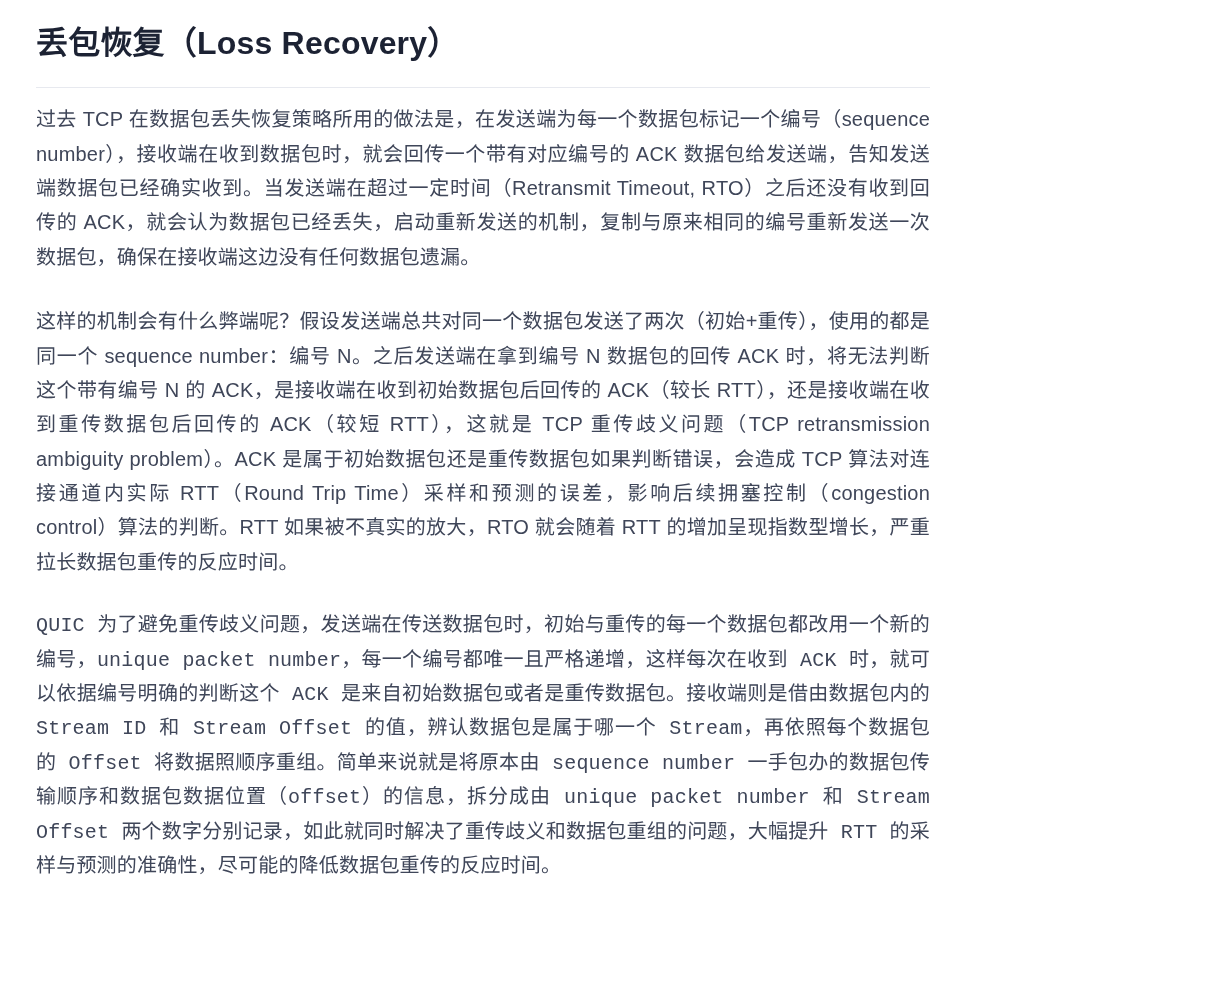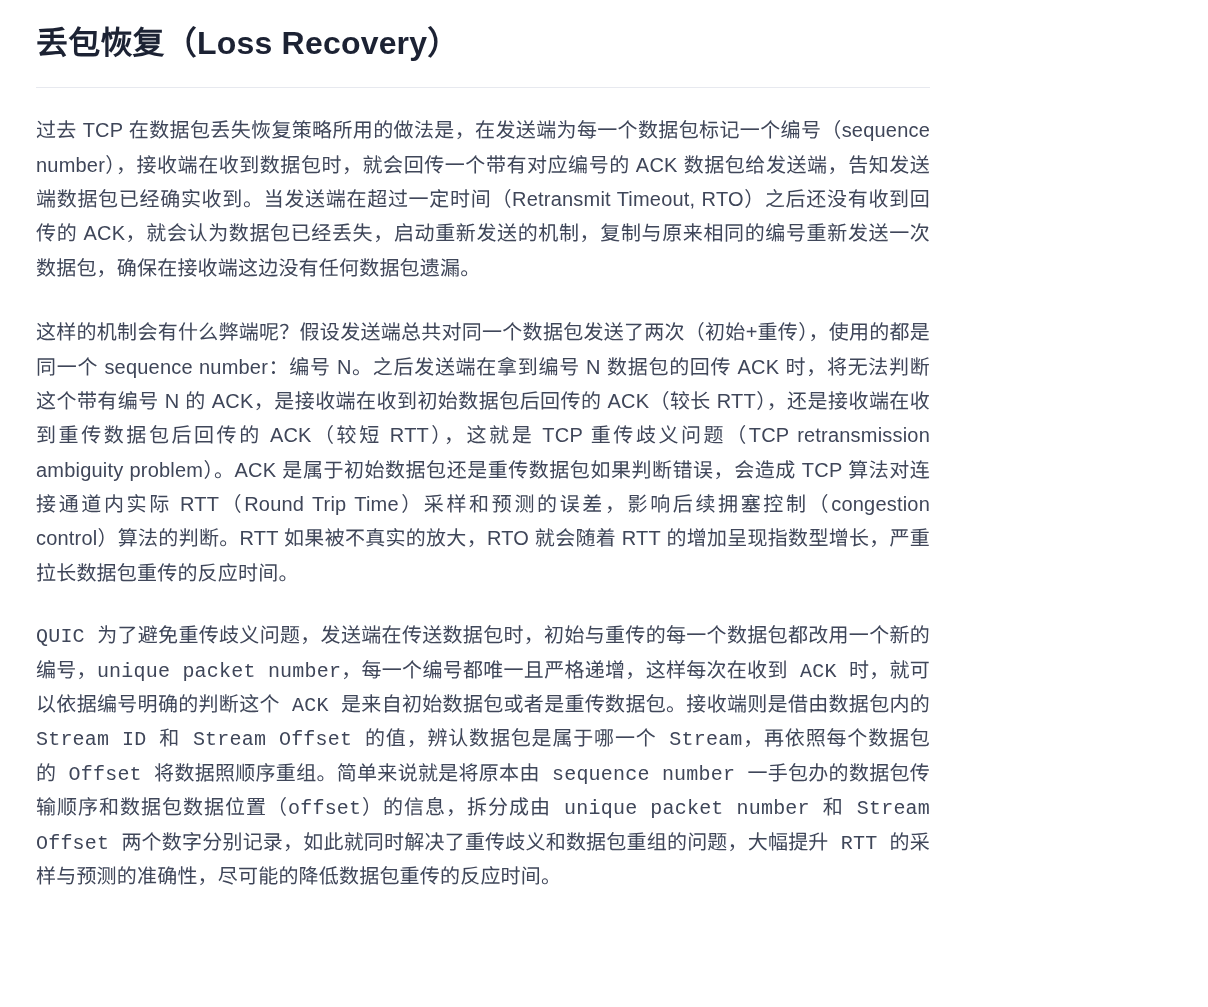--- a/index.html
+++ b/index.html
@@ -27,21 +27,21 @@
     line-height: 1.35;
     font-weight: bold;
     color: #1c2233;
     letter-spacing: 0.2px;
     border-bottom: 1px solid #e7e9ef;
   }
   .article-body {
     padding-top: 14px;
   }
   .article-body p {
-    margin: 11px 0 30px 0;
+    margin: 0 0 30px 0;
     font-size: 20px;
     line-height: 1.72;
     color: #3f4659;
     text-align: justify;
     text-justify: inter-ideograph;
     letter-spacing: 0.2px;
   }
   .article-body p:last-child {
     margin-bottom: 0;
     font-family: Liberation Mono, monospace;

